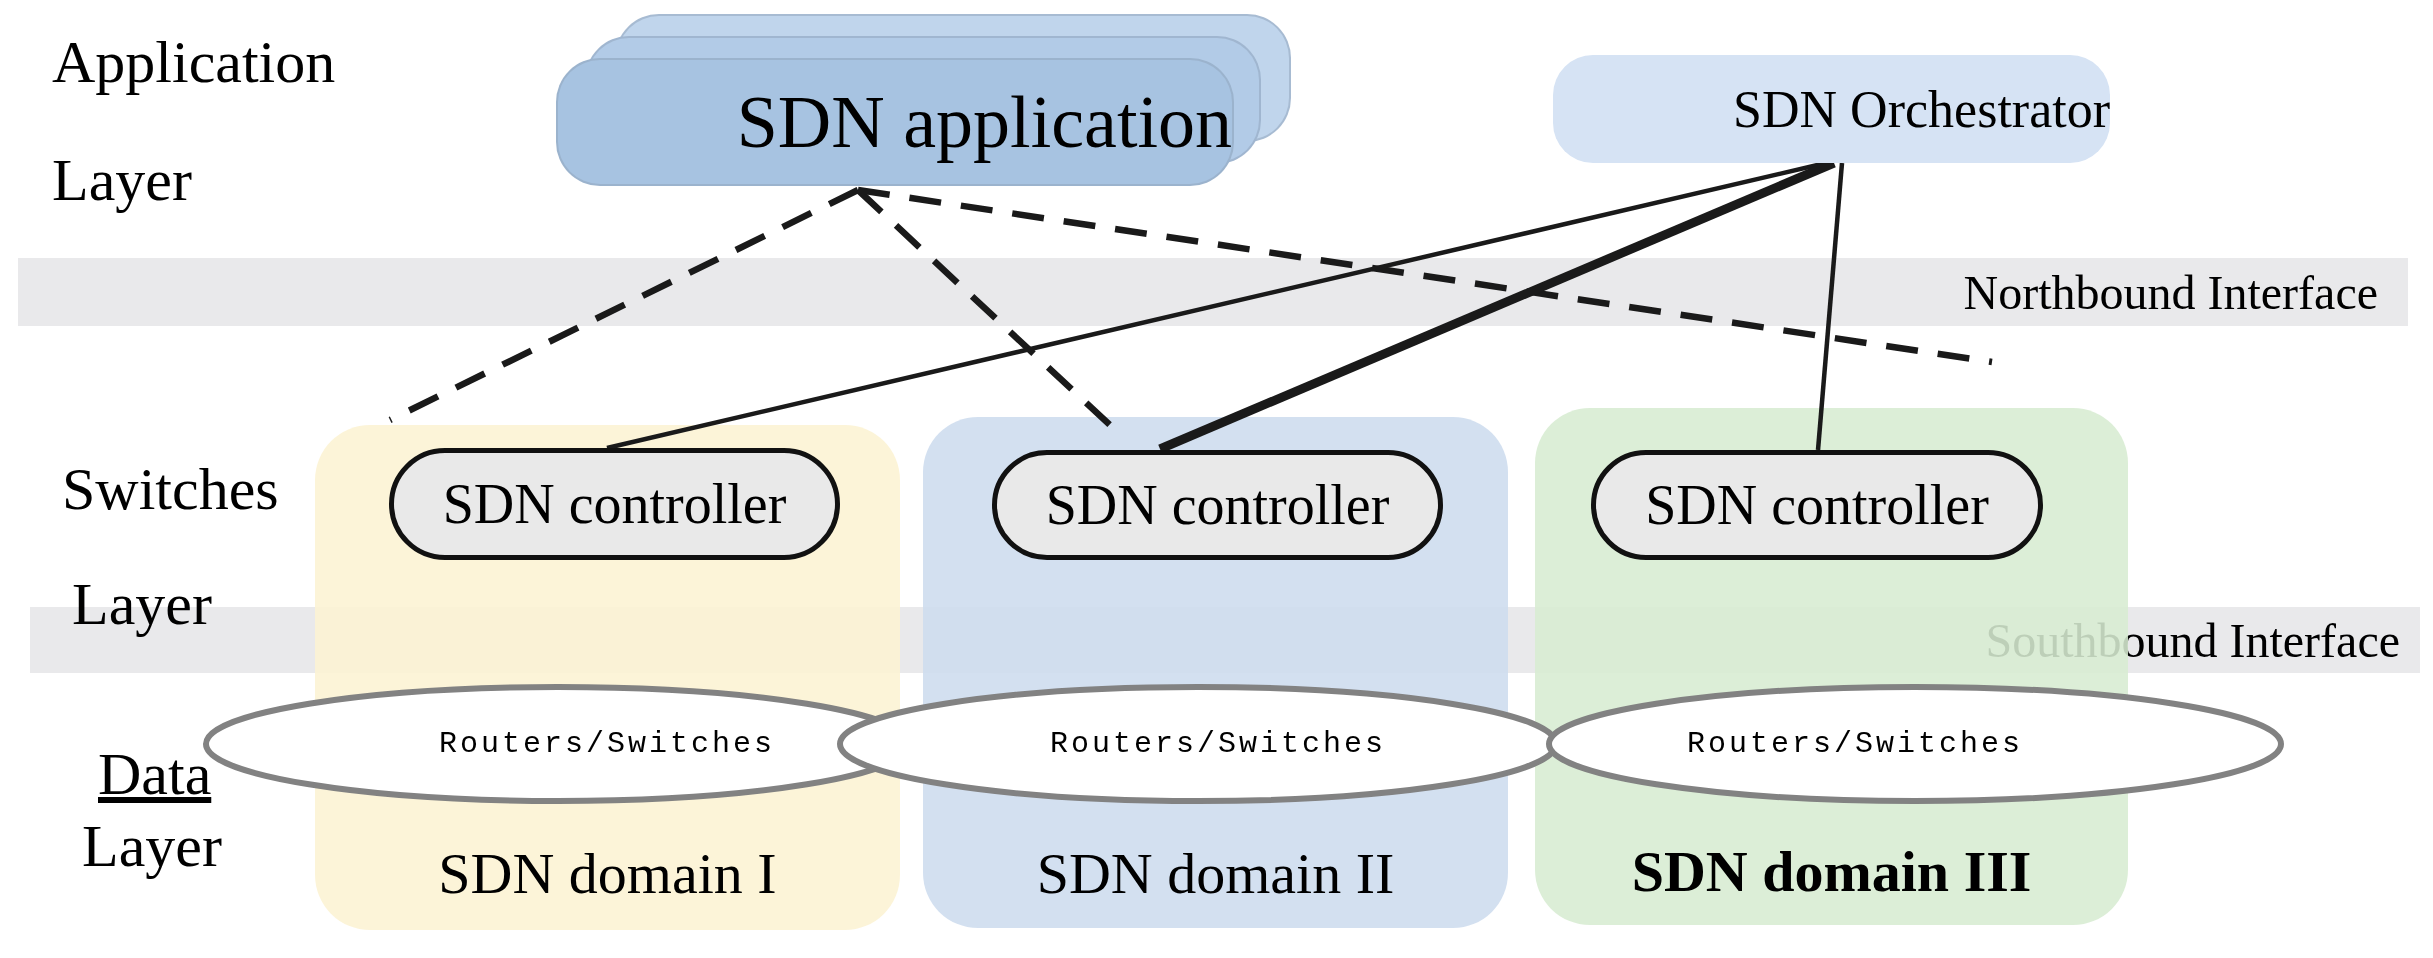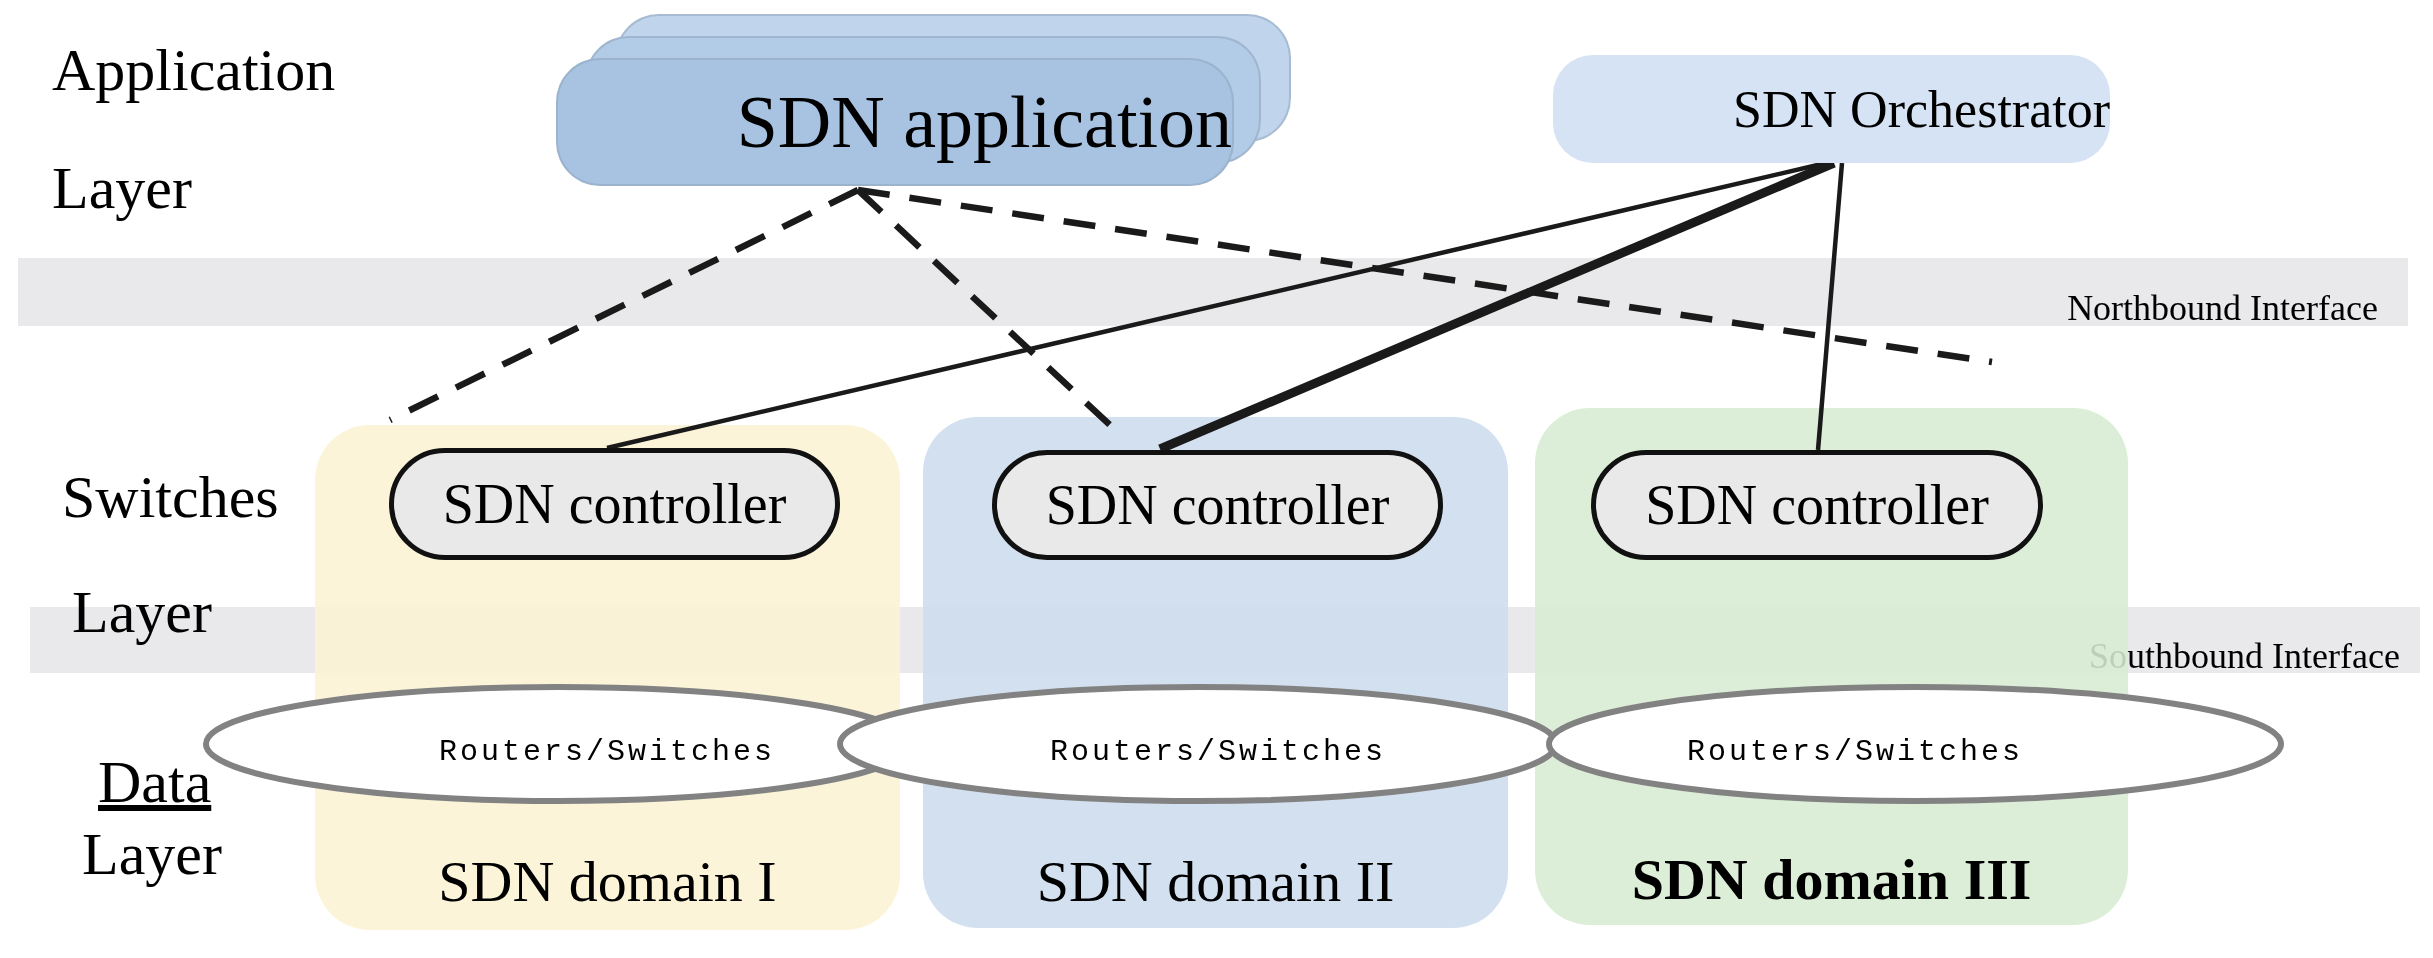--- a/index.html
+++ b/index.html
@@ -6,22 +6,22 @@
   body{width:2433px;height:958px;position:relative;overflow:hidden;
        font-family:"Liberation Serif", serif;color:#000;}
 
   
   .layer-label{position:absolute;font-size:60px;color:#000;white-space:nowrap;}
 
   
   .band{position:absolute;left:18px;width:2390px;background:#e9e9eb;}
   .band-nb{top:258px;height:68px;}
   .band-sb{top:607px;height:66px;margin-left:12px;}
-  .band-label{position:absolute;right:30px;top:16px;height:100%;display:flex;
-              align-items:center;font-size:36px;white-space:nowrap;}
+  .band-label{position:absolute;right:30px;top:0;height:100%;display:flex;
+              align-items:center;font-size:48px;white-space:nowrap;}
 
   
   .domain{position:absolute;border-radius:55px;}
   .domain-1{left:315px;top:425px;width:585px;height:505px;background:rgba(252,242,211,0.88);}
   .domain-2{left:923px;top:417px;width:585px;height:511px;background:rgba(205,220,238,0.88);}
   .domain-3{left:1535px;top:408px;width:593px;height:517px;background:rgba(215,236,209,0.88);}
 
   .domain-label{position:absolute;font-size:58px;text-align:center;white-space:nowrap;font-family:Liberation Serif, serif;}
   .domain-label-1{left:315px;top:840px;width:585px;}
   .domain-label-2{left:923px;top:840px;width:585px;}
@@ -50,21 +50,21 @@
 
   
   .devices{position:absolute;top:716px;height:56px;display:flex;align-items:center;
            justify-content:center;font-family:"Liberation Mono","DejaVu Sans Mono",monospace;
            font-size:30px;letter-spacing:3px;white-space:nowrap;}
   .devices-1{left:255px;width:704px;}
   .devices-2{left:866px;width:704px;}
   .devices-3{left:1503px;width:704px;}
 
   svg.overlay{position:absolute;left:0;top:0;z-index:2;}
-  .under{z-index:1;} .over{z-index:3;} .toptext{z-index:4;margin-top:8px;}
+  .under{z-index:1;} .over{z-index:3;} .toptext{z-index:4;}
 </style>
 </head>
 <body>
 
 <div class="band band-nb under">
   <div class="band-label">Northbound Interface</div>
 </div>
 <div class="band band-sb under">
   <div class="band-label" style="right:20px;">Southbound Interface</div>
 </div>

